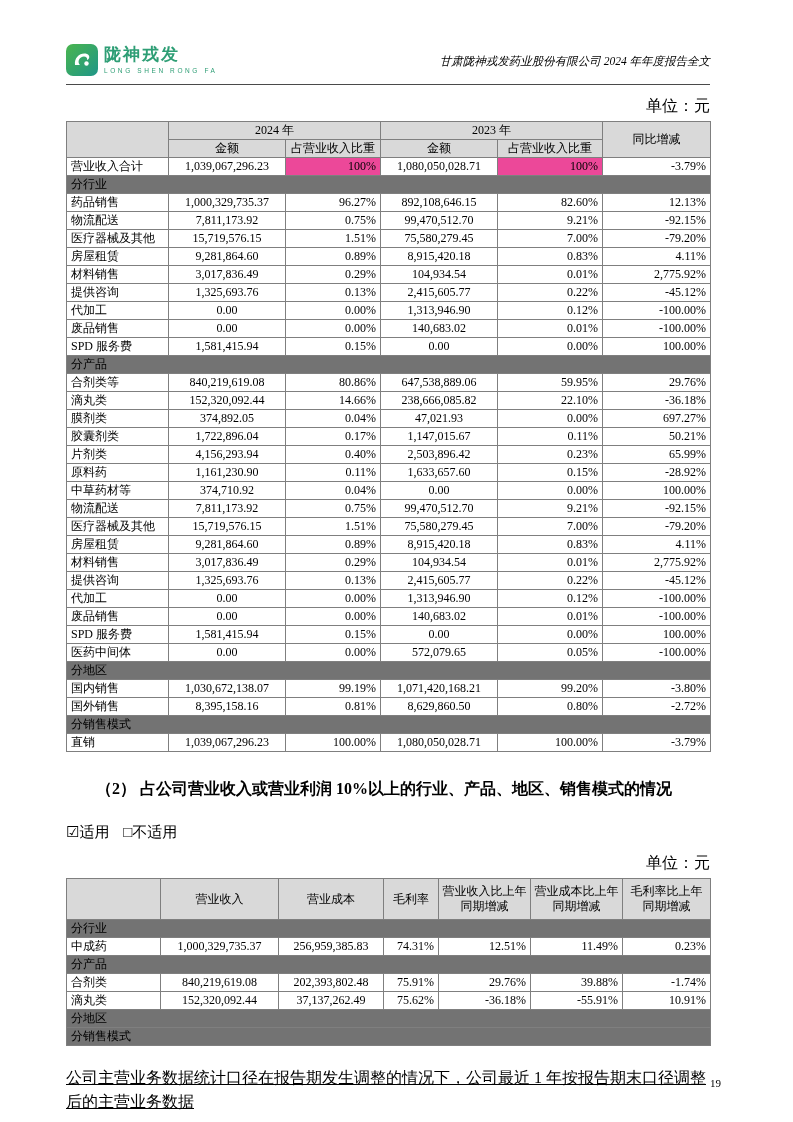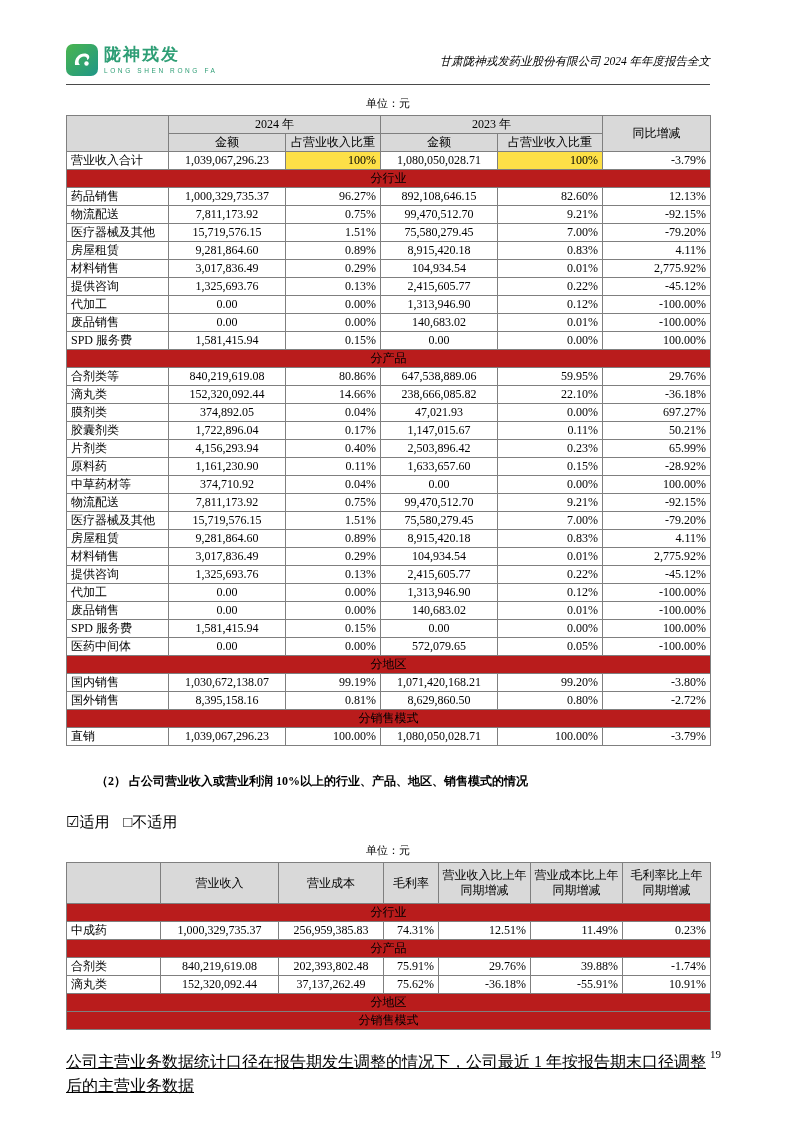--- a/index.html
+++ b/index.html
@@ -39,21 +39,21 @@
     font-family: "Liberation Serif", "DejaVu Serif", serif;
   }
   .logo-en {
     font-size: 6.5px; color: #2e9e75; letter-spacing: 2.6px;
     font-family: "Liberation Sans", "DejaVu Sans", sans-serif;
     margin-top: 2px;
   }
   .header-title { font-size: 11.5px; padding-top: 10px; font-style: italic; }
 
   
-  .unit-label { text-align: center; font-size: 11px; margin: 11px 0 4px 0; }
+  .unit-label { text-align: right; font-size: 16px; margin: 11px 0 4px 0; }
 
   
   table.report-table {
     width: 100%;
     border-collapse: collapse;
     table-layout: fixed;
     font-size: 12px;
   }
   table.report-table th,
   table.report-table td {
@@ -63,42 +63,42 @@
     vertical-align: middle;
     overflow: hidden;
     word-break: break-all;
   }
   table.report-table th {
     background: #d9d9d9;
     font-weight: normal;
     text-align: center;
   }
   #table2 thead th { padding: 5px 3px; }
-  td.section-row { background: #b91c1c; text-align: center; }
-  td.shaded { background: #fde047; }
+  td.section-row { background: #737373; text-align: left; }
+  td.shaded { background: #ec4899; }
   .al { text-align: left; }
   .ac { text-align: center; }
   .ar { text-align: right; }
 
   
   .section-heading {
     margin-top: 27px;
     padding-left: 30px;
-    font-size: 12px;
+    font-size: 16px;
     font-weight: bold;
   }
   .applicability { margin-top: 23px; font-size: 15px; }
   .applicability .opt { margin-right: 10px; }
 
   .footnote { margin-top: 20px; font-size: 16px; line-height: 1.5; text-decoration: underline; }
 
   .page-number {
     position: absolute;
     right: 72px;
-    top: 1048px;
+    top: 1077px;
     font-size: 11px;
   }
 </style>
 </head>
 <body>
 
 <div class="page">
 
   <div class="page-header">
     <div class="logo-wrap">

